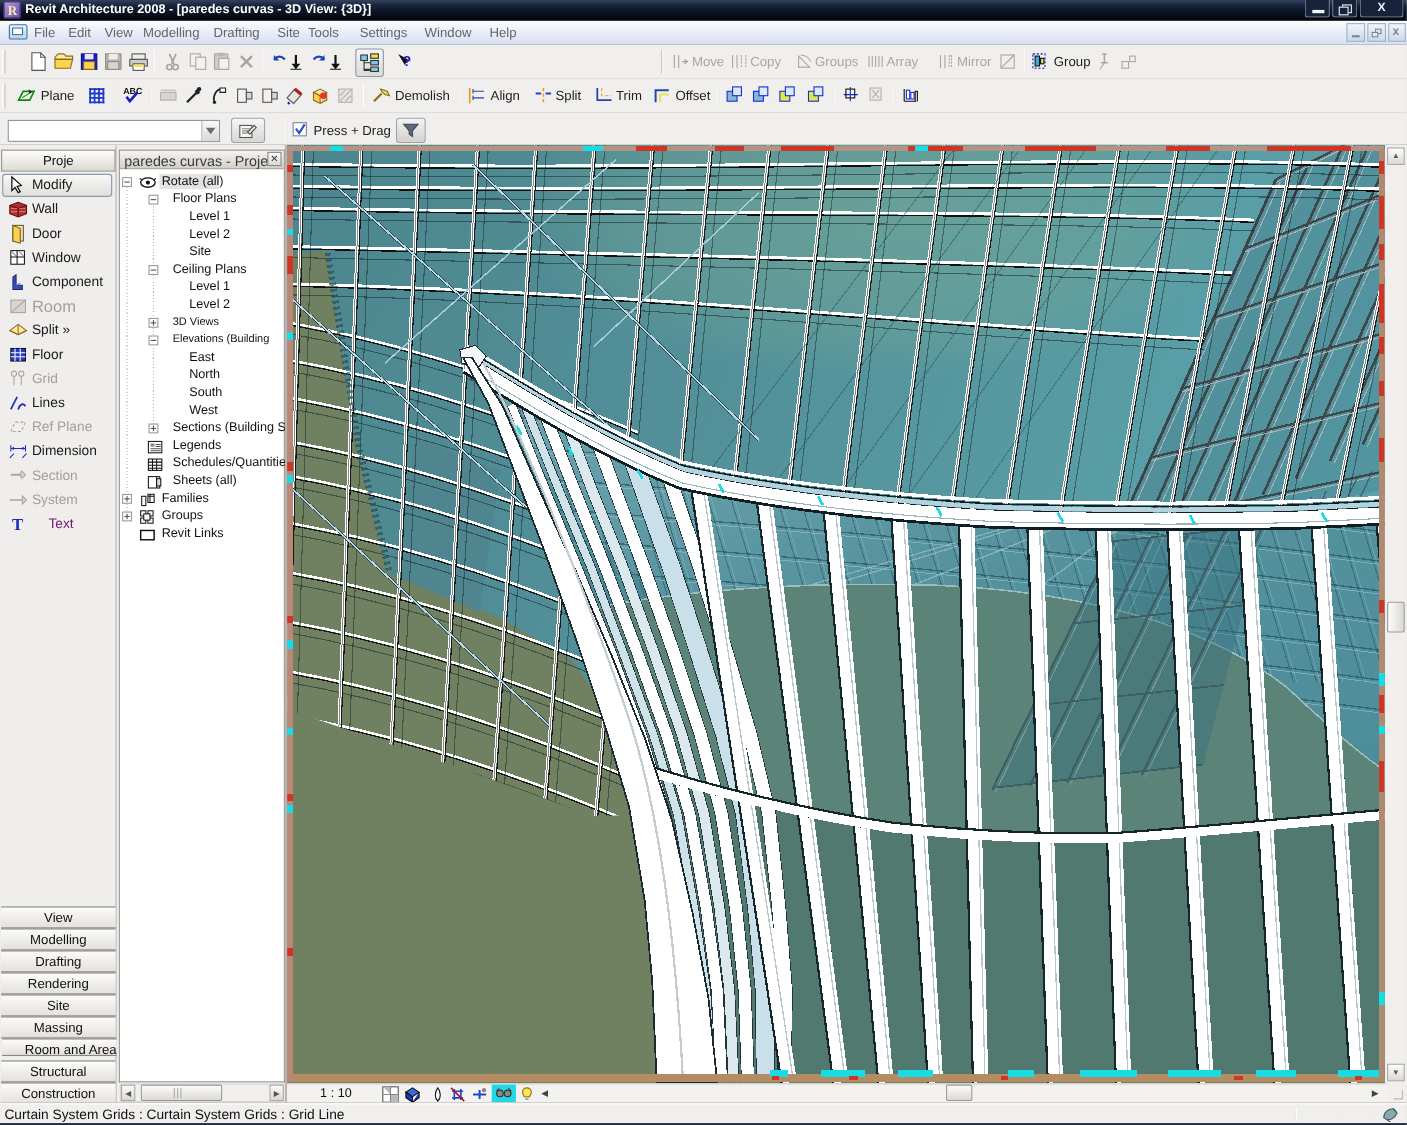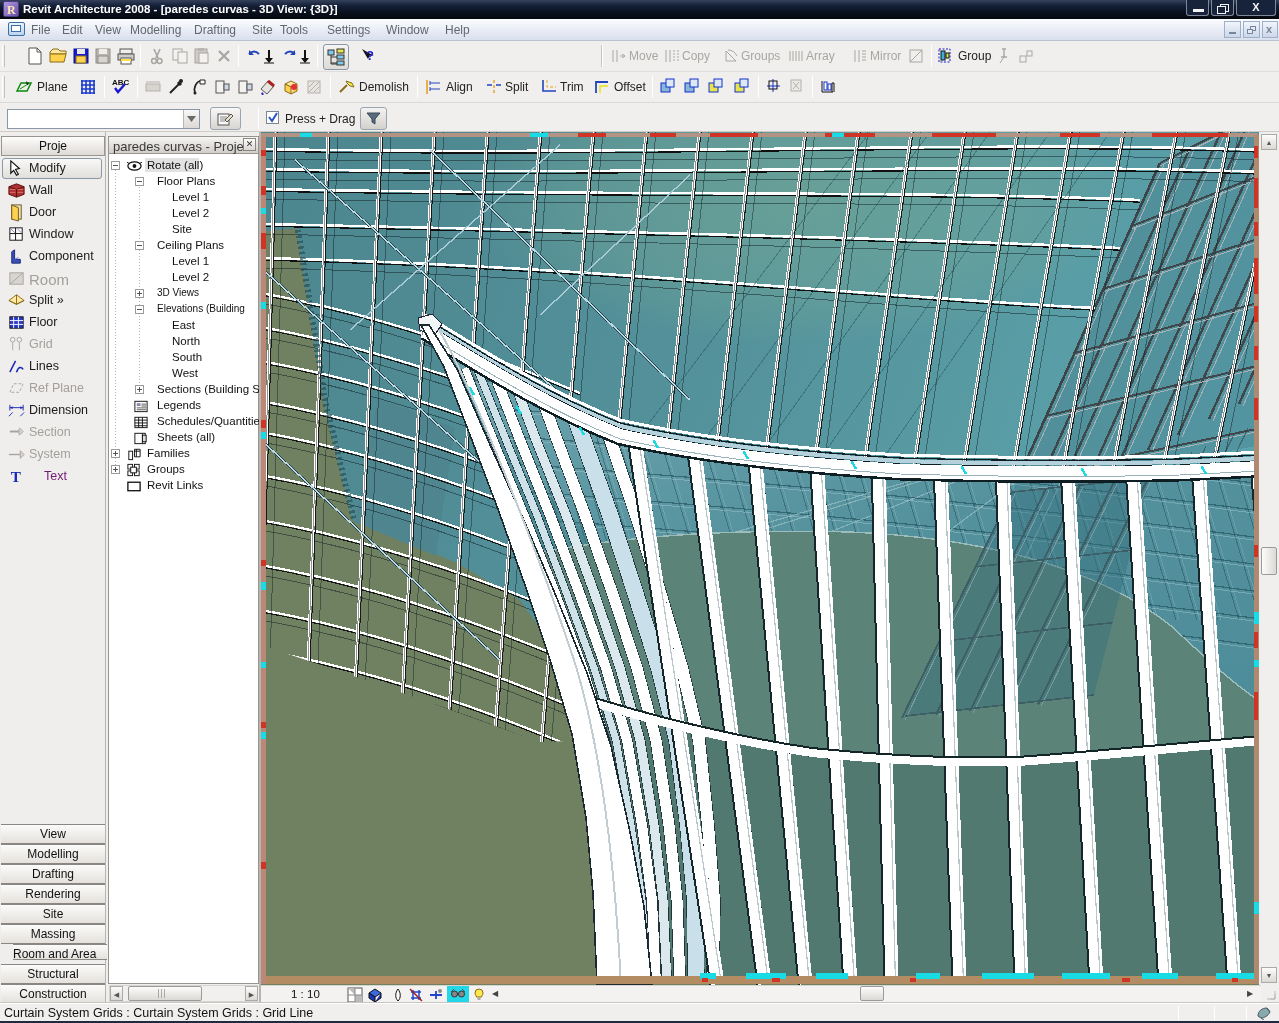--- a/index.html
+++ b/index.html
@@ -384,21 +384,21 @@
 <svg class="abs" style="left:7px;top:467px" width="19" height="19" viewBox="0 0 20 20">
     <text x="4" y="16" font-size="16" font-weight="bold" fill="#1a2ab8" font-family="Liberation Serif">T</text>
   </svg>
 <div class="txt" style="left:44px;top:469px;font-size:12.5px;color:#701a75">Text</div>
 <div class="abs" style="left:1px;top:824px;width:104px;height:20px;background:linear-gradient(#fbfbfa,#e4e1dd);border-top:1px solid #8a8783;border-bottom:1px solid #8a8783;text-align:center;font-size:12px;color:#111;line-height:19px">View</div>
 <div class="abs" style="left:1px;top:844px;width:104px;height:20px;background:linear-gradient(#fbfbfa,#e4e1dd);border-top:1px solid #8a8783;border-bottom:1px solid #8a8783;text-align:center;font-size:12px;color:#111;line-height:19px">Modelling</div>
 <div class="abs" style="left:1px;top:864px;width:104px;height:20px;background:linear-gradient(#fbfbfa,#e4e1dd);border-top:1px solid #8a8783;border-bottom:1px solid #8a8783;text-align:center;font-size:12px;color:#111;line-height:19px">Drafting</div>
 <div class="abs" style="left:1px;top:884px;width:104px;height:20px;background:linear-gradient(#fbfbfa,#e4e1dd);border-top:1px solid #8a8783;border-bottom:1px solid #8a8783;text-align:center;font-size:12px;color:#111;line-height:19px">Rendering</div>
 <div class="abs" style="left:1px;top:904px;width:104px;height:20px;background:linear-gradient(#fbfbfa,#e4e1dd);border-top:1px solid #8a8783;border-bottom:1px solid #8a8783;text-align:center;font-size:12px;color:#111;line-height:19px">Site</div>
 <div class="abs" style="left:1px;top:924px;width:104px;height:20px;background:linear-gradient(#fbfbfa,#e4e1dd);border-top:1px solid #8a8783;border-bottom:1px solid #8a8783;text-align:center;font-size:12px;color:#111;line-height:19px">Massing</div>
-<div class="abs" style="left:13px;top:944px;width:104px;height:16px;background:linear-gradient(#fbfbfa,#e4e1dd);border-top:1px solid #8a8783;border-bottom:1px solid #8a8783;text-align:left;font-size:12px;color:#111;line-height:19px">Room and Area</div>
+<div class="abs" style="left:2px;top:944px;width:104px;height:16px;background:linear-gradient(#fbfbfa,#e4e1dd);border-top:1px solid #8a8783;border-bottom:1px solid #8a8783;text-align:right;font-size:12px;color:#111;line-height:19px">Room and Area</div>
 <div class="abs" style="left:1px;top:964px;width:104px;height:20px;background:linear-gradient(#fbfbfa,#e4e1dd);border-top:1px solid #8a8783;border-bottom:1px solid #8a8783;text-align:center;font-size:12px;color:#111;line-height:19px">Structural</div>
 <div class="abs" style="left:1px;top:984px;width:104px;height:20px;background:linear-gradient(#fbfbfa,#e4e1dd);border-top:1px solid #8a8783;border-bottom:1px solid #8a8783;text-align:center;font-size:12px;color:#111;line-height:19px">Construction</div>
 <div class="abs" style="left:107px;top:132px;width:152px;height:871px;background:#f0eeec"></div>
 <div class="abs" style="left:108px;top:136px;width:151px;height:18px;background:linear-gradient(#f6f5f3,#d2cec9);border:1px solid #98948f;font-size:13px;color:#3a3a3a;padding:2px 0 0 4px">paredes curvas - Proje...</div>
 <div class="abs" style="left:243px;top:138px;width:13px;height:13px;background:linear-gradient(#fcfcfb,#dad7d3);border:1px solid #8a8783;font-size:9px;text-align:center;line-height:11px;color:#333">✕</div>
 <div class="abs" style="left:108px;top:154px;width:151px;height:830px;background:#fff;border:1px solid #98948f;border-top:none"></div>
 <div class="abs" style="left:115px;top:170px;width:1px;height:300px;background:repeating-linear-gradient(#b5b5b5 0 1px,transparent 1px 3px)"></div>
 <div class="abs" style="left:139px;top:178px;width:1px;height:212px;background:repeating-linear-gradient(#b5b5b5 0 1px,transparent 1px 3px)"></div>
 <div class="abs" style="left:111px;top:161px;width:9px;height:9px;background:#fff;border:1px solid #9a9a9a"></div>
 <div class="abs" style="left:113px;top:165px;width:5px;height:1px;background:#555"></div>

